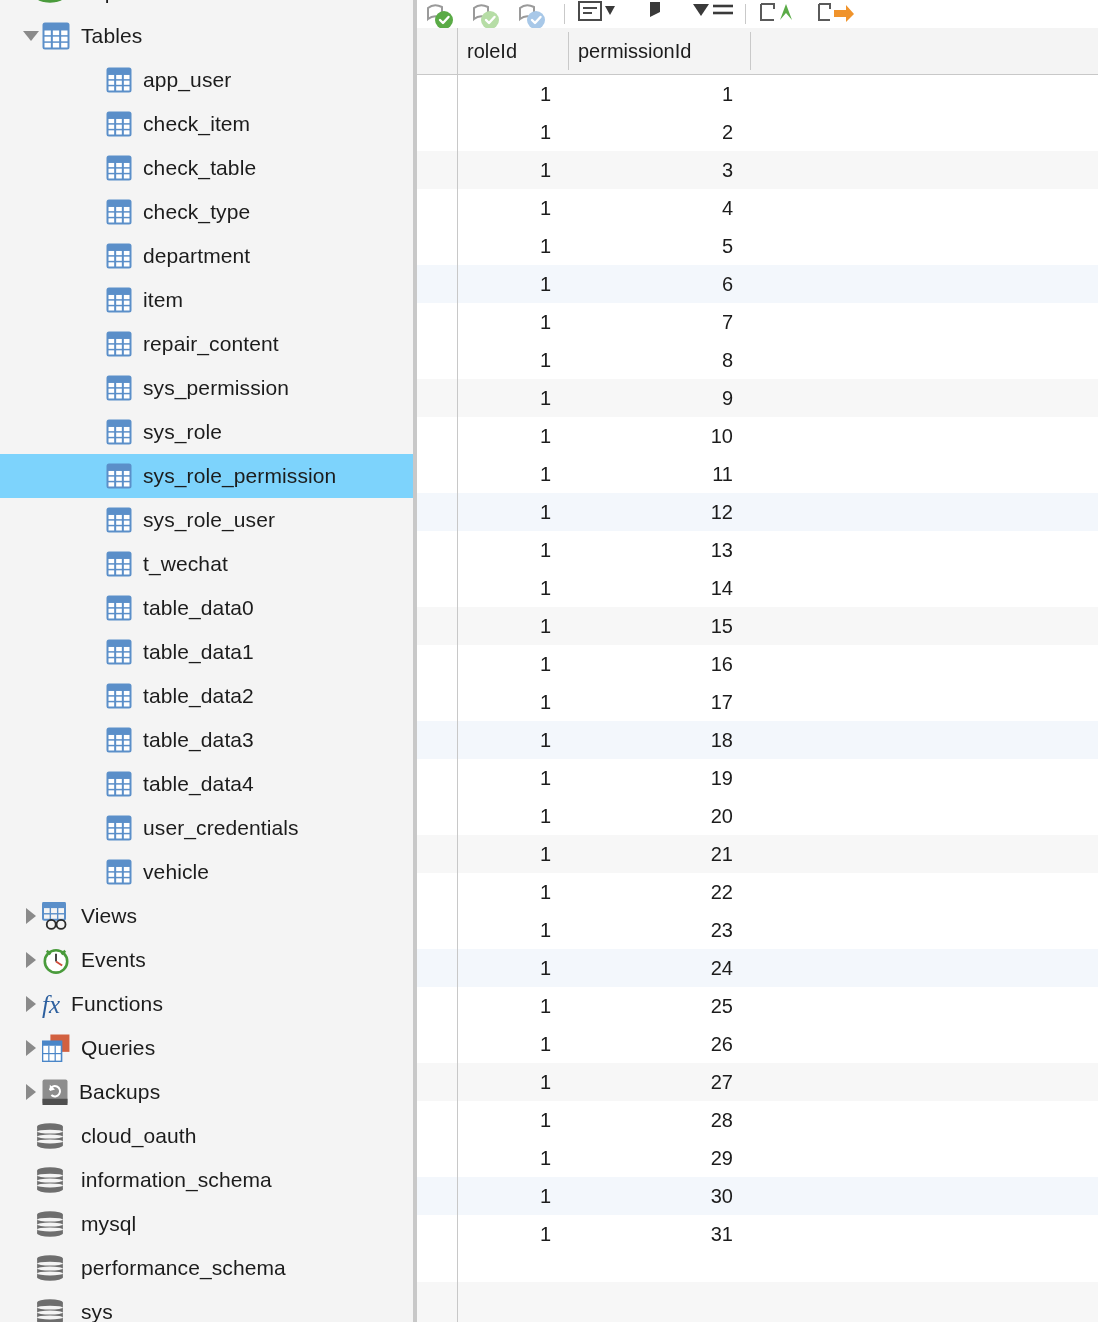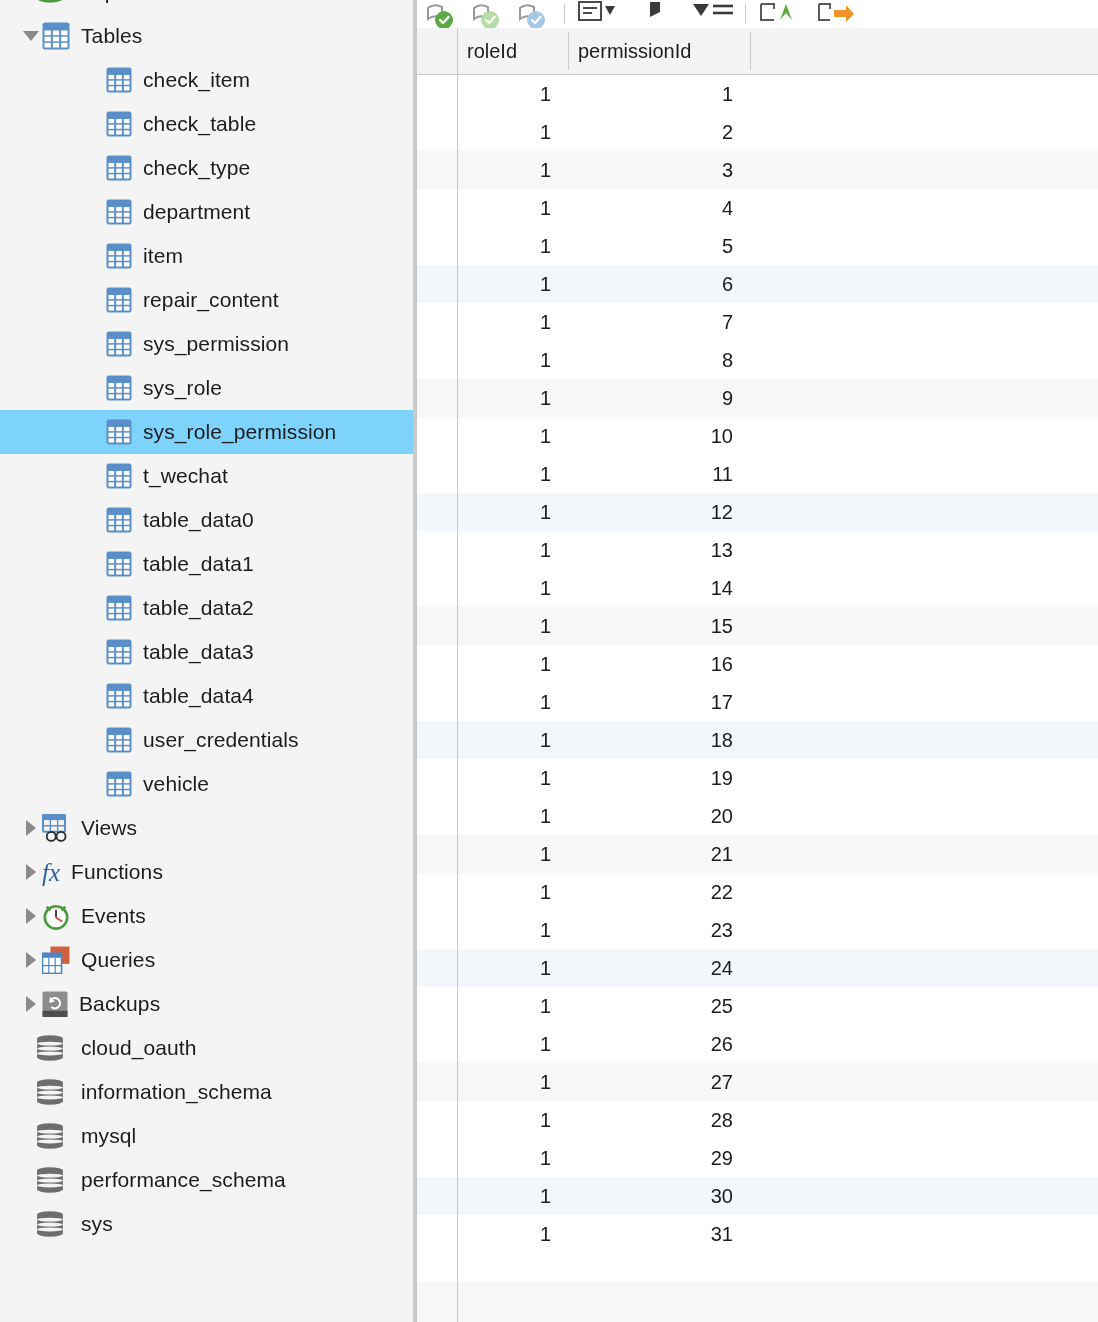--- a/index.html
+++ b/index.html
@@ -174,20 +174,38 @@
             <rect x="10.166666666666668" y="7.96" width="5.666666666666667" height="4.18" fill="#ffffff"></rect>
             <rect x="17.833333333333336" y="7.96" width="5.666666666666667" height="4.18" fill="#ffffff"></rect>
             <rect x="2.5" y="13.64" width="5.666666666666667" height="4.18" fill="#ffffff"></rect>
             <rect x="10.166666666666668" y="13.64" width="5.666666666666667" height="4.18" fill="#ffffff"></rect>
             <rect x="17.833333333333336" y="13.64" width="5.666666666666667" height="4.18" fill="#ffffff"></rect>
             <rect x="2.5" y="19.32" width="5.666666666666667" height="4.18" fill="#ffffff"></rect>
             <rect x="10.166666666666668" y="19.32" width="5.666666666666667" height="4.18" fill="#ffffff"></rect>
             <rect x="17.833333333333336" y="19.32" width="5.666666666666667" height="4.18" fill="#ffffff"></rect>
           </svg>
         </span>
+        <span class="tree-label">app_user</span>
+      </div>
+      <div class="tree-row d2">
+        <div class="twisty"></div>
+        <span class="ico">
+          <svg width="26" height="26" viewBox="0 0 26 26">
+            <rect x="0.5" y="0.5" width="25" height="25" rx="2.5" fill="#5b8fc9"></rect>
+            <rect x="2.5" y="7.96" width="5.666666666666667" height="4.18" fill="#ffffff"></rect>
+            <rect x="10.166666666666668" y="7.96" width="5.666666666666667" height="4.18" fill="#ffffff"></rect>
+            <rect x="17.833333333333336" y="7.96" width="5.666666666666667" height="4.18" fill="#ffffff"></rect>
+            <rect x="2.5" y="13.64" width="5.666666666666667" height="4.18" fill="#ffffff"></rect>
+            <rect x="10.166666666666668" y="13.64" width="5.666666666666667" height="4.18" fill="#ffffff"></rect>
+            <rect x="17.833333333333336" y="13.64" width="5.666666666666667" height="4.18" fill="#ffffff"></rect>
+            <rect x="2.5" y="19.32" width="5.666666666666667" height="4.18" fill="#ffffff"></rect>
+            <rect x="10.166666666666668" y="19.32" width="5.666666666666667" height="4.18" fill="#ffffff"></rect>
+            <rect x="17.833333333333336" y="19.32" width="5.666666666666667" height="4.18" fill="#ffffff"></rect>
+          </svg>
+        </span>
         <span class="tree-label">check_item</span>
       </div>
       <div class="tree-row d2">
         <div class="twisty"></div>
         <span class="ico">
           <svg width="26" height="26" viewBox="0 0 26 26">
             <rect x="0.5" y="0.5" width="25" height="25" rx="2.5" fill="#5b8fc9"></rect>
             <rect x="2.5" y="7.96" width="5.666666666666667" height="4.18" fill="#ffffff"></rect>
             <rect x="10.166666666666668" y="7.96" width="5.666666666666667" height="4.18" fill="#ffffff"></rect>
             <rect x="17.833333333333336" y="7.96" width="5.666666666666667" height="4.18" fill="#ffffff"></rect>
@@ -319,20 +337,38 @@
             <rect x="17.833333333333336" y="7.96" width="5.666666666666667" height="4.18" fill="#ffffff"></rect>
             <rect x="2.5" y="13.64" width="5.666666666666667" height="4.18" fill="#ffffff"></rect>
             <rect x="10.166666666666668" y="13.64" width="5.666666666666667" height="4.18" fill="#ffffff"></rect>
             <rect x="17.833333333333336" y="13.64" width="5.666666666666667" height="4.18" fill="#ffffff"></rect>
             <rect x="2.5" y="19.32" width="5.666666666666667" height="4.18" fill="#ffffff"></rect>
             <rect x="10.166666666666668" y="19.32" width="5.666666666666667" height="4.18" fill="#ffffff"></rect>
             <rect x="17.833333333333336" y="19.32" width="5.666666666666667" height="4.18" fill="#ffffff"></rect>
           </svg>
         </span>
         <span class="tree-label">sys_role_permission</span>
+      </div>
+      <div class="tree-row d2">
+        <div class="twisty"></div>
+        <span class="ico">
+          <svg width="26" height="26" viewBox="0 0 26 26">
+            <rect x="0.5" y="0.5" width="25" height="25" rx="2.5" fill="#5b8fc9"></rect>
+            <rect x="2.5" y="7.96" width="5.666666666666667" height="4.18" fill="#ffffff"></rect>
+            <rect x="10.166666666666668" y="7.96" width="5.666666666666667" height="4.18" fill="#ffffff"></rect>
+            <rect x="17.833333333333336" y="7.96" width="5.666666666666667" height="4.18" fill="#ffffff"></rect>
+            <rect x="2.5" y="13.64" width="5.666666666666667" height="4.18" fill="#ffffff"></rect>
+            <rect x="10.166666666666668" y="13.64" width="5.666666666666667" height="4.18" fill="#ffffff"></rect>
+            <rect x="17.833333333333336" y="13.64" width="5.666666666666667" height="4.18" fill="#ffffff"></rect>
+            <rect x="2.5" y="19.32" width="5.666666666666667" height="4.18" fill="#ffffff"></rect>
+            <rect x="10.166666666666668" y="19.32" width="5.666666666666667" height="4.18" fill="#ffffff"></rect>
+            <rect x="17.833333333333336" y="19.32" width="5.666666666666667" height="4.18" fill="#ffffff"></rect>
+          </svg>
+        </span>
+        <span class="tree-label">sys_role_user</span>
       </div>
       <div class="tree-row d2">
         <div class="twisty"></div>
         <span class="ico">
           <svg width="26" height="26" viewBox="0 0 26 26">
             <rect x="0.5" y="0.5" width="25" height="25" rx="2.5" fill="#5b8fc9"></rect>
             <rect x="2.5" y="7.96" width="5.666666666666667" height="4.18" fill="#ffffff"></rect>
             <rect x="10.166666666666668" y="7.96" width="5.666666666666667" height="4.18" fill="#ffffff"></rect>
             <rect x="17.833333333333336" y="7.96" width="5.666666666666667" height="4.18" fill="#ffffff"></rect>
             <rect x="2.5" y="13.64" width="5.666666666666667" height="4.18" fill="#ffffff"></rect>
@@ -486,38 +522,38 @@
             <circle cx="19.040000000000003" cy="22.400000000000002" r="4.48" fill="none" stroke="#2b2b2b" stroke-width="1.8"></circle>
           </svg>
         </span>
         <span class="tree-label">Views</span>
       </div>
       <div class="tree-row d1">
         <div class="twisty right">
           <i></i>
         </div>
         <span class="ico">
-          <span style="font-family:'Liberation Serif',serif;font-style:italic;font-size:25px;color:#2c5f9e;line-height:1;">fx</span>
-        </span>
-        <span class="tree-label">Functions</span>
-      </div>
-      <div class="tree-row d1">
-        <div class="twisty right">
-          <i></i>
-        </div>
-        <span class="ico">
           <svg width="28" height="28" viewBox="0 0 28 28">
             <circle cx="14" cy="15.400000000000002" r="11.200000000000001" fill="#ffffff" stroke="#4a9b3c" stroke-width="2.6"></circle>
             <line x1="4.760000000000001" y1="4.760000000000001" x2="8.4" y2="8.4" stroke="#4a9b3c" stroke-width="2.6"></line>
             <line x1="23.24" y1="4.760000000000001" x2="19.599999999999998" y2="8.4" stroke="#4a9b3c" stroke-width="2.6"></line>
             <line x1="14" y1="15.400000000000002" x2="14" y2="7.840000000000001" stroke="#333" stroke-width="1.8"></line>
             <line x1="14" y1="15.400000000000002" x2="20.16" y2="19.599999999999998" stroke="#d04a3a" stroke-width="1.8"></line>
           </svg>
         </span>
         <span class="tree-label">Events</span>
+      </div>
+      <div class="tree-row d1">
+        <div class="twisty right">
+          <i></i>
+        </div>
+        <span class="ico">
+          <span style="font-family:'Liberation Serif',serif;font-style:italic;font-size:25px;color:#2c5f9e;line-height:1;">fx</span>
+        </span>
+        <span class="tree-label">Functions</span>
       </div>
       <div class="tree-row d1">
         <div class="twisty right">
           <i></i>
         </div>
         <span class="ico">
           <svg width="28" height="28" viewBox="0 0 28 28">
             <rect x="8.4" y="0.5" width="19.040000000000003" height="17.36" fill="#d2603f"></rect>
             <rect x="0.5" y="7.28" width="19.040000000000003" height="20.16" fill="#ffffff" stroke="#4a86c8" stroke-width="1.6"></rect>
             <rect x="0.5" y="7.28" width="19.040000000000003" height="4.48" fill="#4a86c8"></rect>

